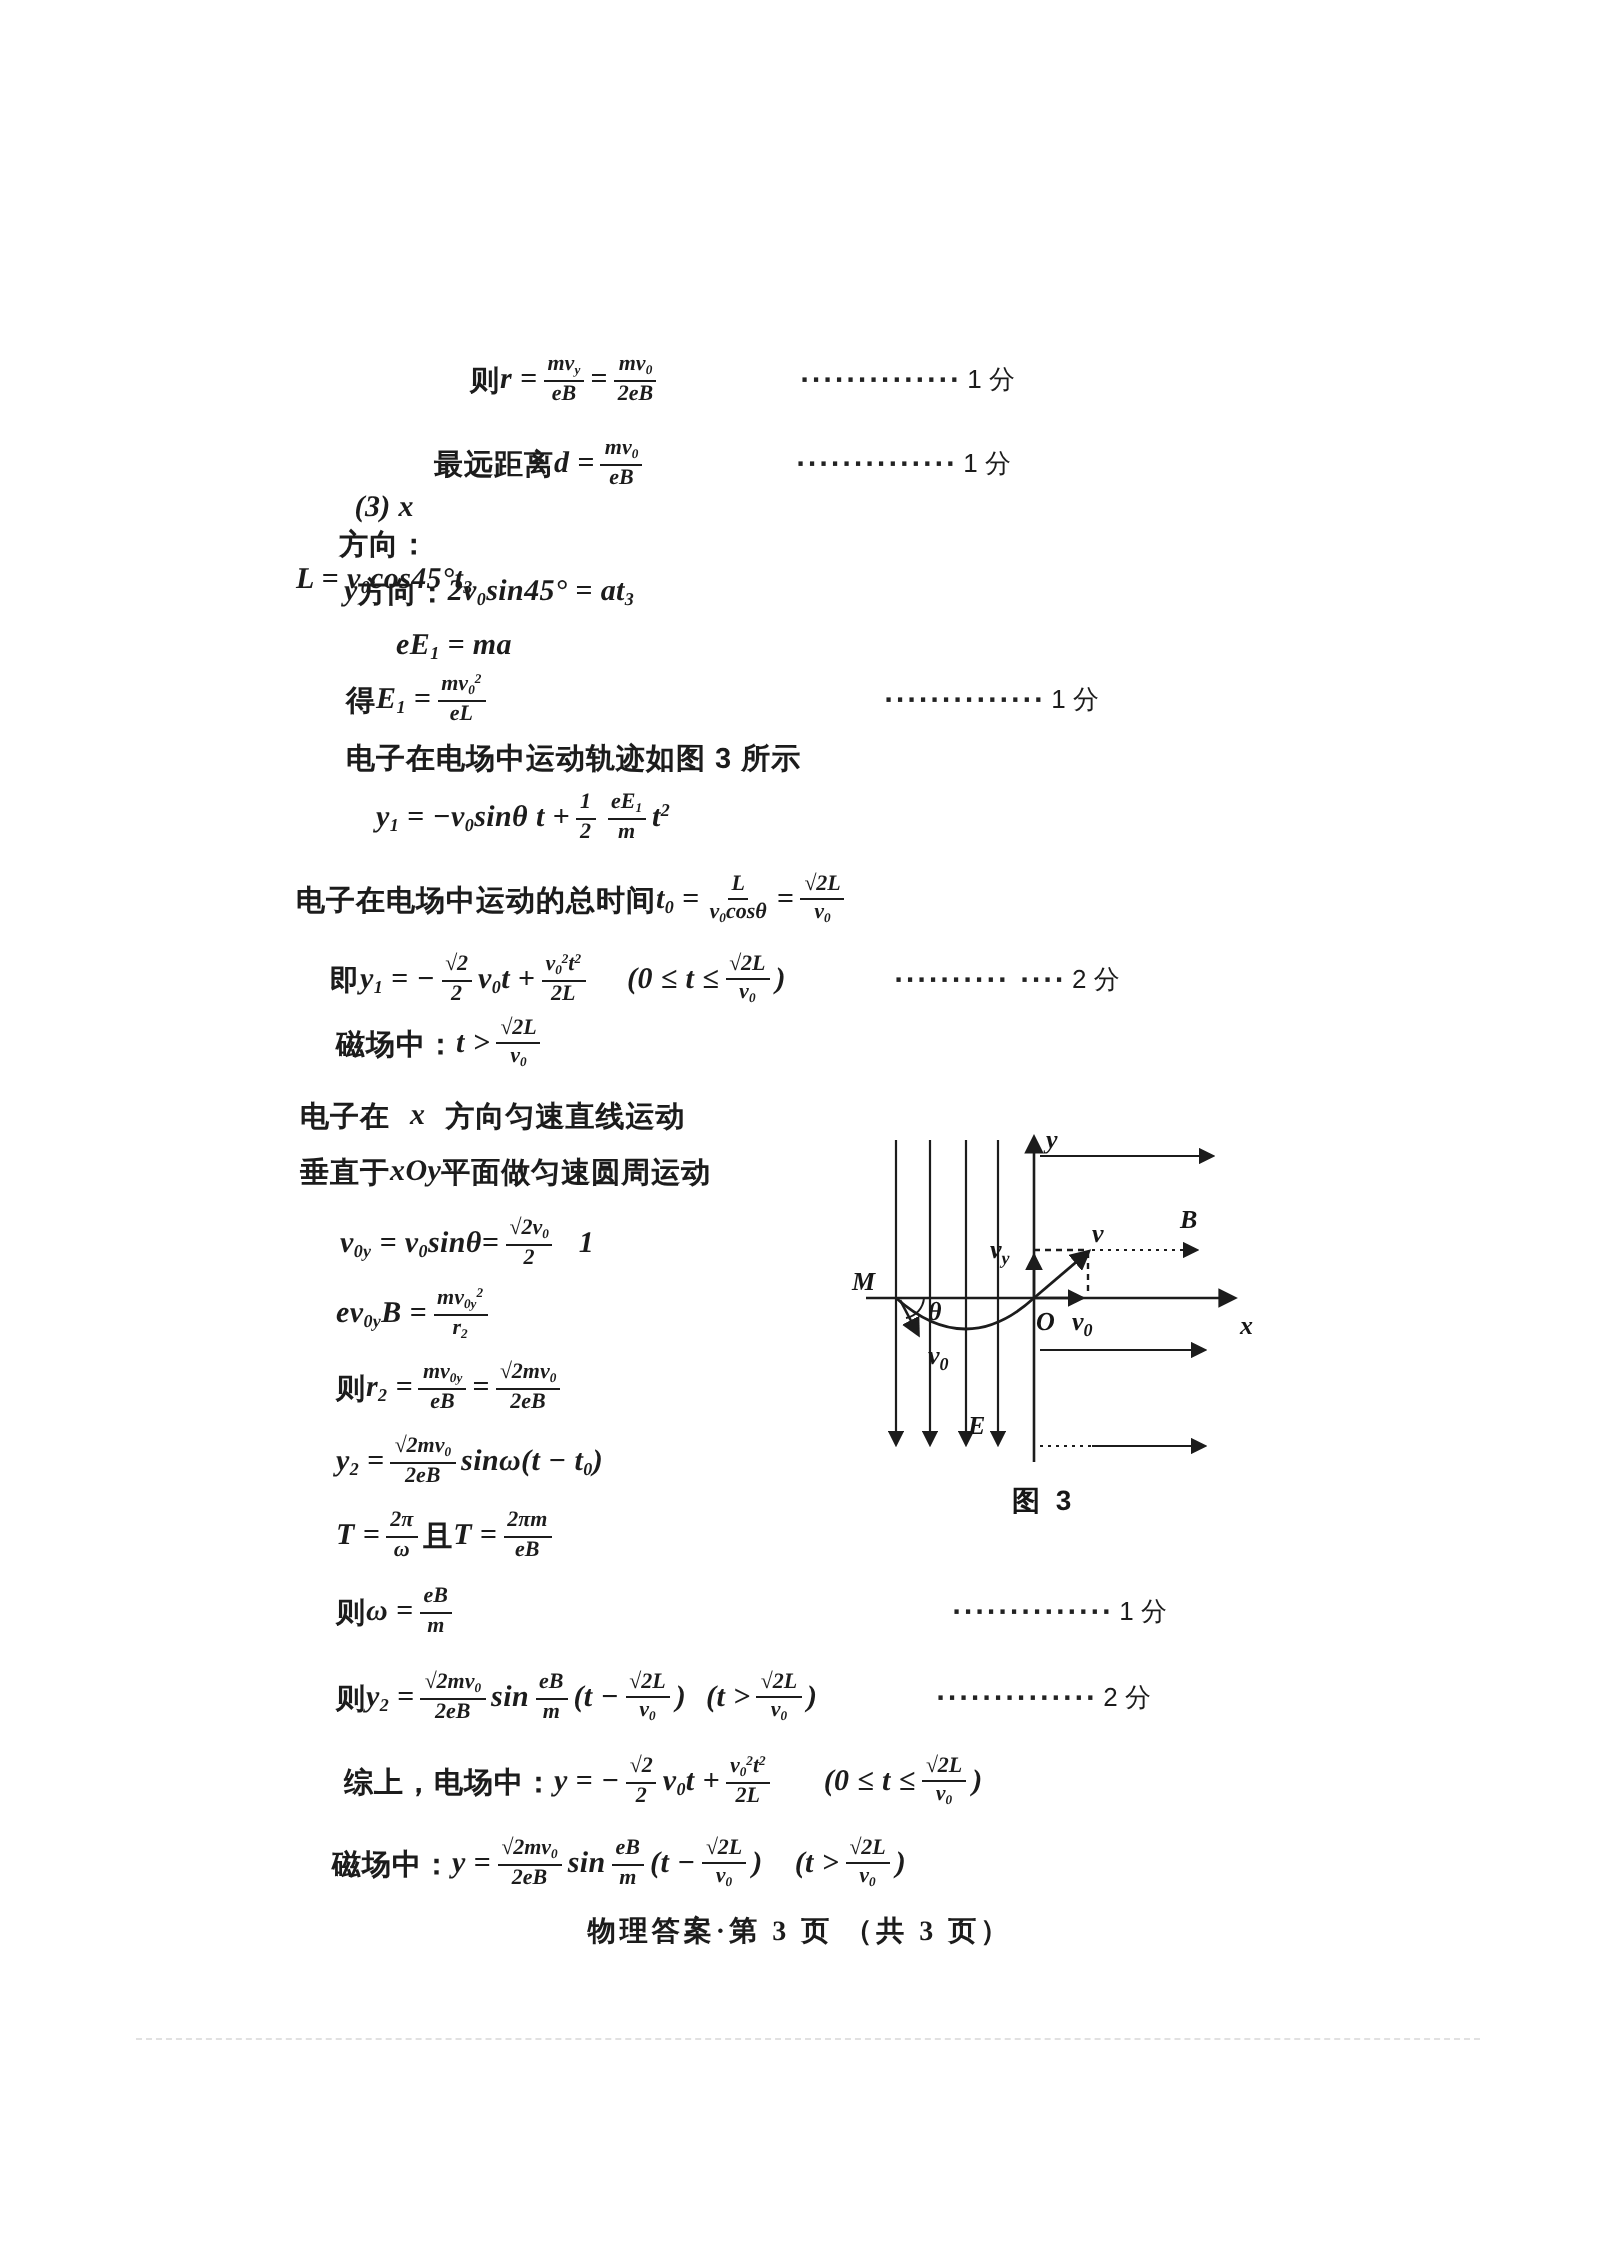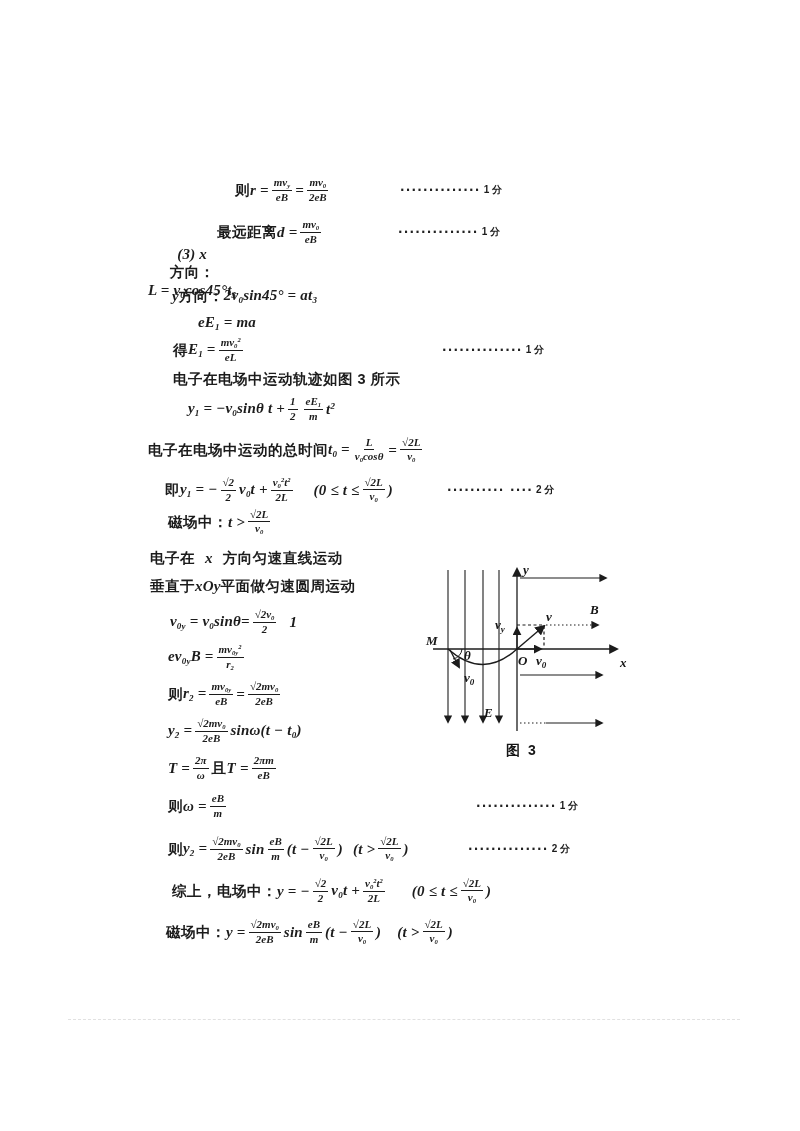--- a/index.html
+++ b/index.html
@@ -8,21 +8,21 @@
   .cn{font-family:"Liberation Sans",sans-serif;font-weight:700;font-size:14.5px;font-style:normal;letter-spacing:0.5px;}
   .mt{font-family:"Liberation Serif","DejaVu Serif",serif;font-style:italic;font-weight:700;font-size:15px;letter-spacing:0.2px;}
   .sub{font-size:0.6em;vertical-align:-0.3em;}
   .sup{font-size:0.6em;vertical-align:0.55em;}
   .fr{display:inline-flex;flex-direction:column;align-items:center;margin:0 3px;font-family:"Liberation Serif","DejaVu Serif",serif;font-style:italic;font-weight:700;font-size:11px;line-height:1.2;vertical-align:middle;}
   .fr .n{border-bottom:1.3px solid #1c1c1c;padding:0 2px;}
   .fr .d{padding:0 2px;}
   .sp{display:inline-block;height:1px;}
   .score{position:absolute;display:flex;align-items:center;top:50%;transform:translateY(-50%);}
   .dots{font-family:"DejaVu Sans",sans-serif;font-size:12px;font-weight:700;letter-spacing:1.2px;color:#222;}
-  .pts{font-family:"Liberation Sans",sans-serif;font-weight:700;font-size:10px;margin-left:3px;}
+  .pts{font-family:"Liberation Sans",sans-serif;font-weight:400;font-size:13px;margin-left:3px;}
   .footer{position:absolute;top:966px;left:0;width:100%;text-align:center;font-family:"Liberation Serif","DejaVu Serif",serif;font-weight:700;font-size:14px;letter-spacing:2px;transform:translateY(-50%);}
   .tear{position:absolute;top:1019px;left:68px;width:672px;height:3px;border-top:1.5px dashed #dedede;opacity:0.9;}
   .fig{position:absolute;left:422px;top:548px;width:225px;height:215px;}
   .mt2{font-family:"Liberation Serif","DejaVu Serif",serif;font-style:italic;font-weight:700;font-size:13px;fill:#161616;}
   .cn2{font-family:"Liberation Sans",sans-serif;font-weight:700;font-size:14px;fill:#161616;letter-spacing:2px;}
 </style>
 </head>
 <body>
 
 <div class="page">
@@ -335,14 +335,15 @@
     <text class="mt2" x="4" y="97">M</text>
     <text class="mt2" x="96" y="117">O</text>
     <text class="mt2" x="124" y="73">v</text>
     <text class="mt2" x="42" y="112">θ</text>
     <text class="mt2" x="73" y="81"><tspan>v</tspan><tspan dy="3" font-size="9">y</tspan></text>
     <text class="mt2" x="42" y="134"><tspan>v</tspan><tspan dy="3" font-size="9">0</tspan></text>
     <text class="mt2" x="114" y="117"><tspan>v</tspan><tspan dy="3" font-size="9">0</tspan></text>
     <text class="cn2" x="84" y="207">图 3</text>
   </svg>
 
+  <div class="footer">物理答案·第 3 页 （共 3 页）</div>
   <div class="tear"></div>
 </div>
 
 </body></html>

